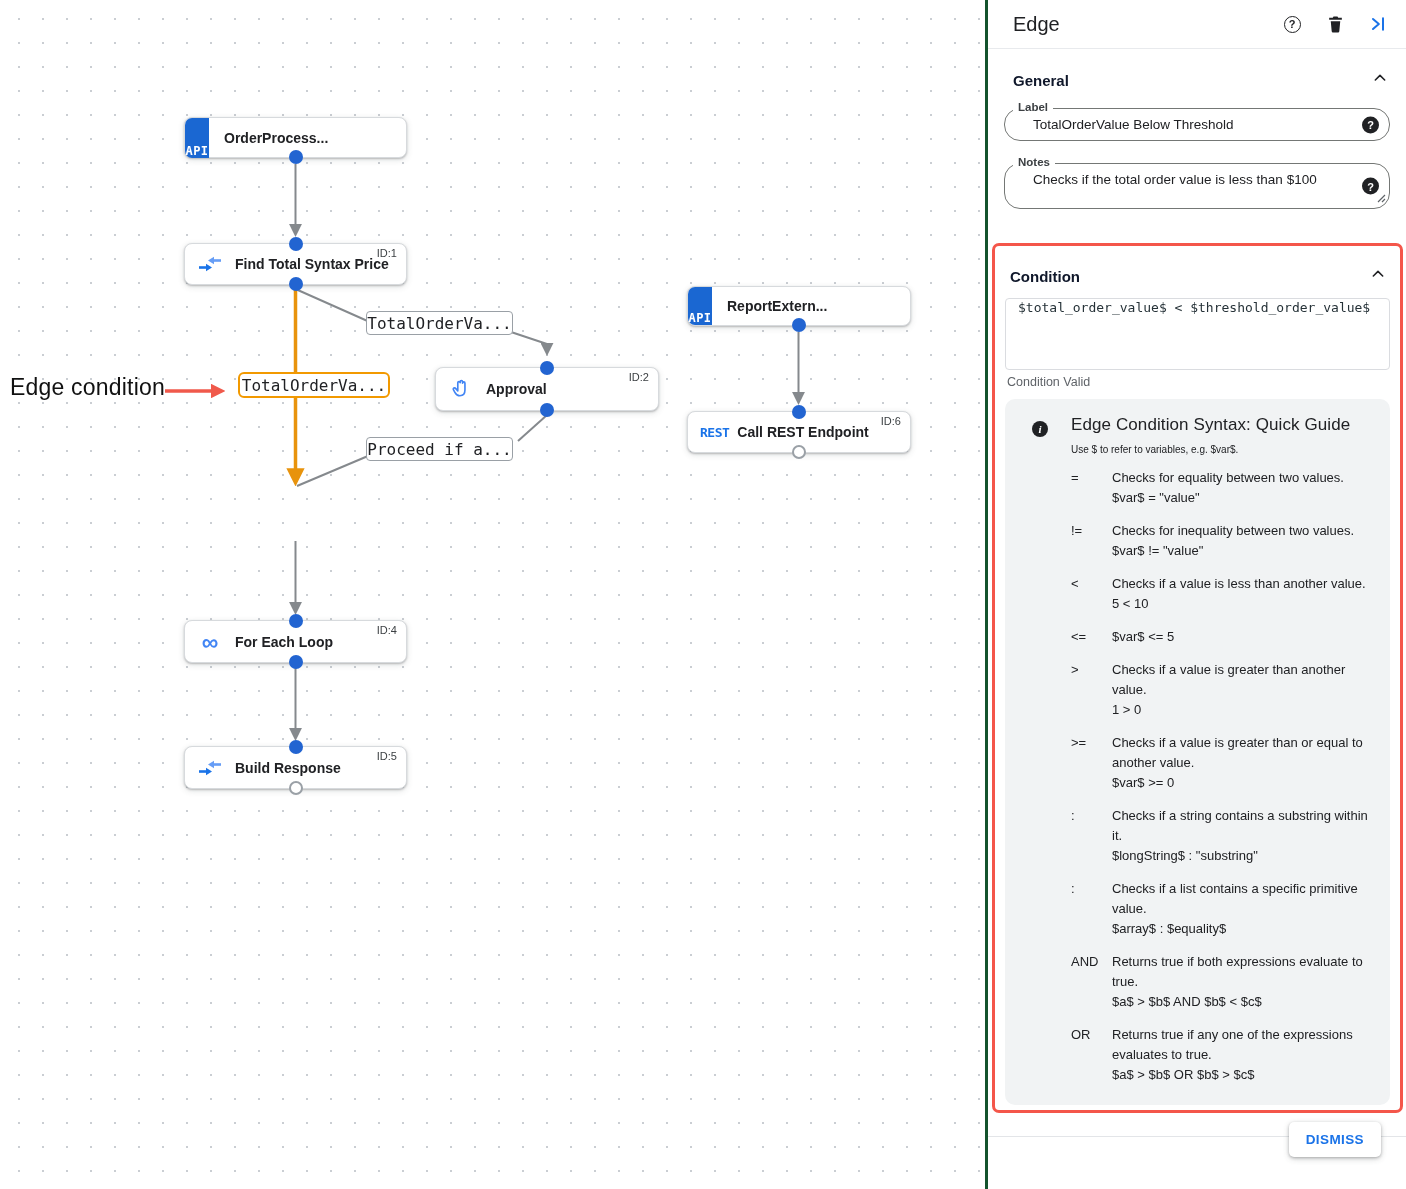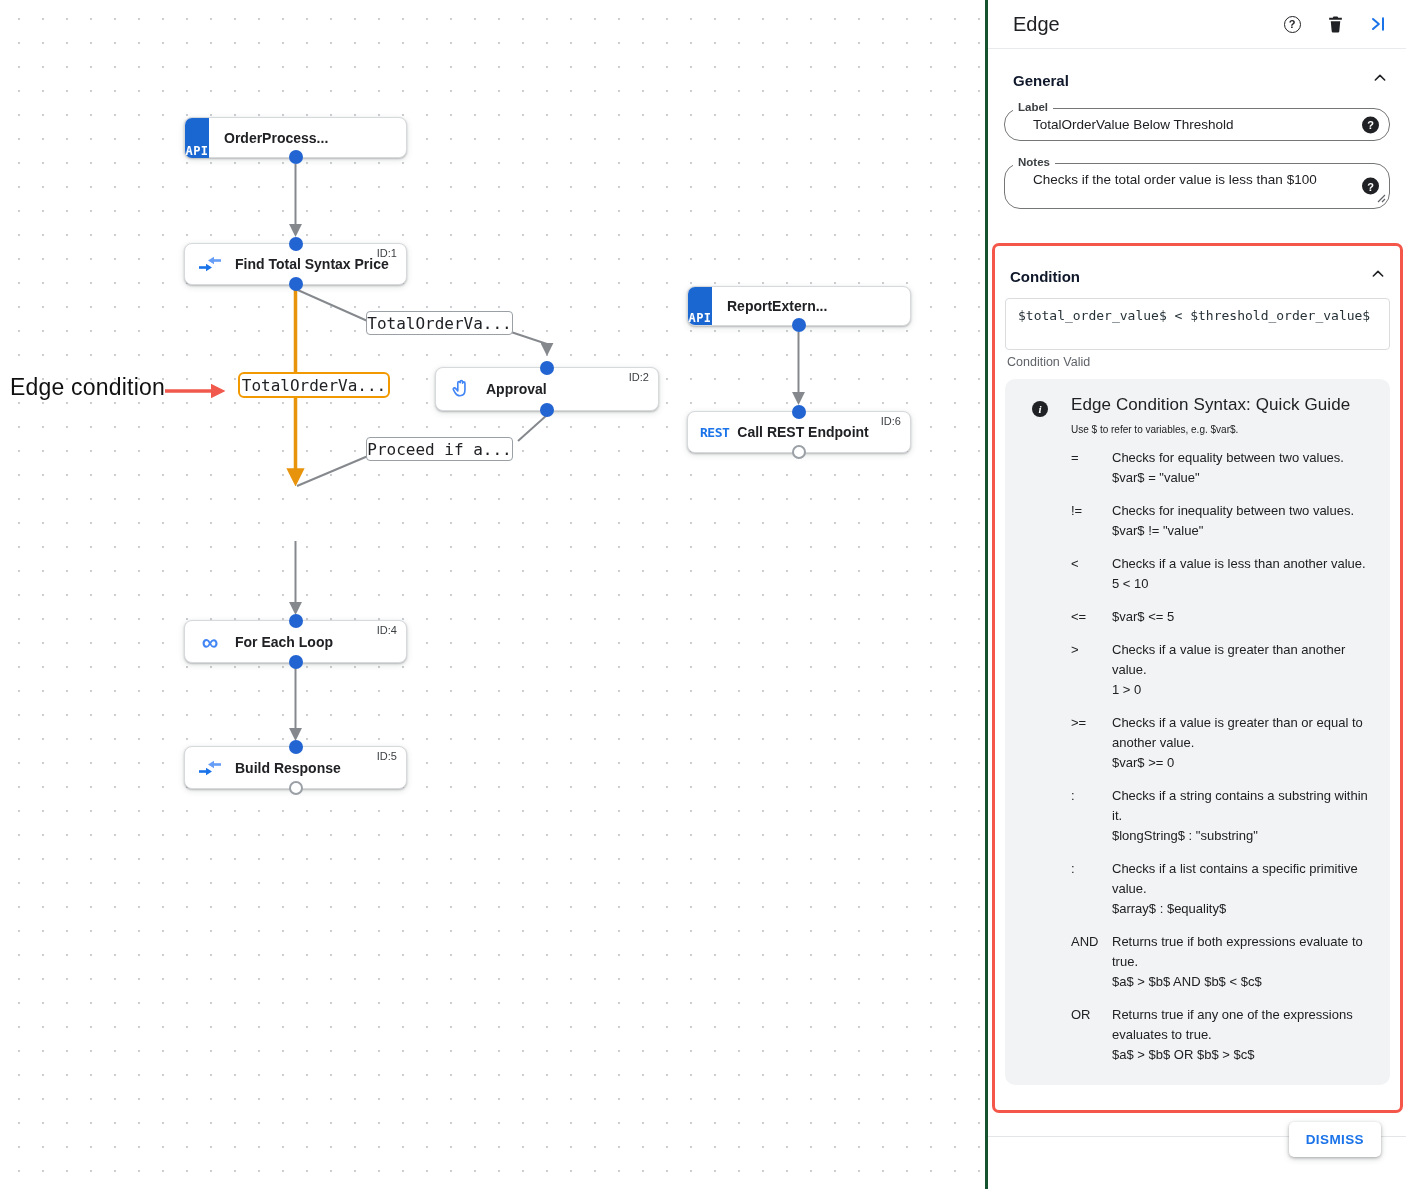--- a/index.html
+++ b/index.html
@@ -69,22 +69,22 @@
   .q-icon { position:absolute; right:10px; top:50%; transform:translateY(-50%);
     width:17px; height:17px; border-radius:50%; background:#202124; color:#fff;
     font-size:11px; font-weight:700; display:flex; align-items:center; justify-content:center; }
   .notes { height:46px; }
   .resize-grip { position:absolute; right:3px; bottom:2px; }
 
   .condition-frame { position:absolute; left:4px; right:3px; top:243px; height:870px;
     border:3px solid #f4564a; border-radius:7px; background:#fff; overflow:hidden;
     padding:12px 10px 10px 10px; }
   .condition-frame .section-head { padding:8px 4px 12px 5px; }
-  .code-box { border:1px solid #dadce0; border-radius:4px; height:52px;
-    padding:9px 12px; font-family:"DejaVu Sans Mono", monospace; font-size:13px;
+  .code-box { border:1px solid #dadce0; border-radius:4px; height:72px;
+    padding:1px 12px; font-family:"DejaVu Sans Mono", monospace; font-size:13px;
     color:#263238; background:#fff; }
   .cond-status { font-size:12.5px; color:#5f6368; margin:5px 0 10px 2px; }
 
   .guide { position:relative; background:#f1f3f4; border-radius:10px;
     padding:16px 14px 20px 66px; }
   .info-icon { position:absolute; left:27px; top:22px; width:16px; height:16px;
     border-radius:50%; background:#202124; color:#fff; font-size:11px; font-weight:700;
     font-family:"Liberation Serif", serif; font-style:italic;
     display:flex; align-items:center; justify-content:center; }
   .guide-title { font-size:17px; color:#202124; letter-spacing:.1px; }

